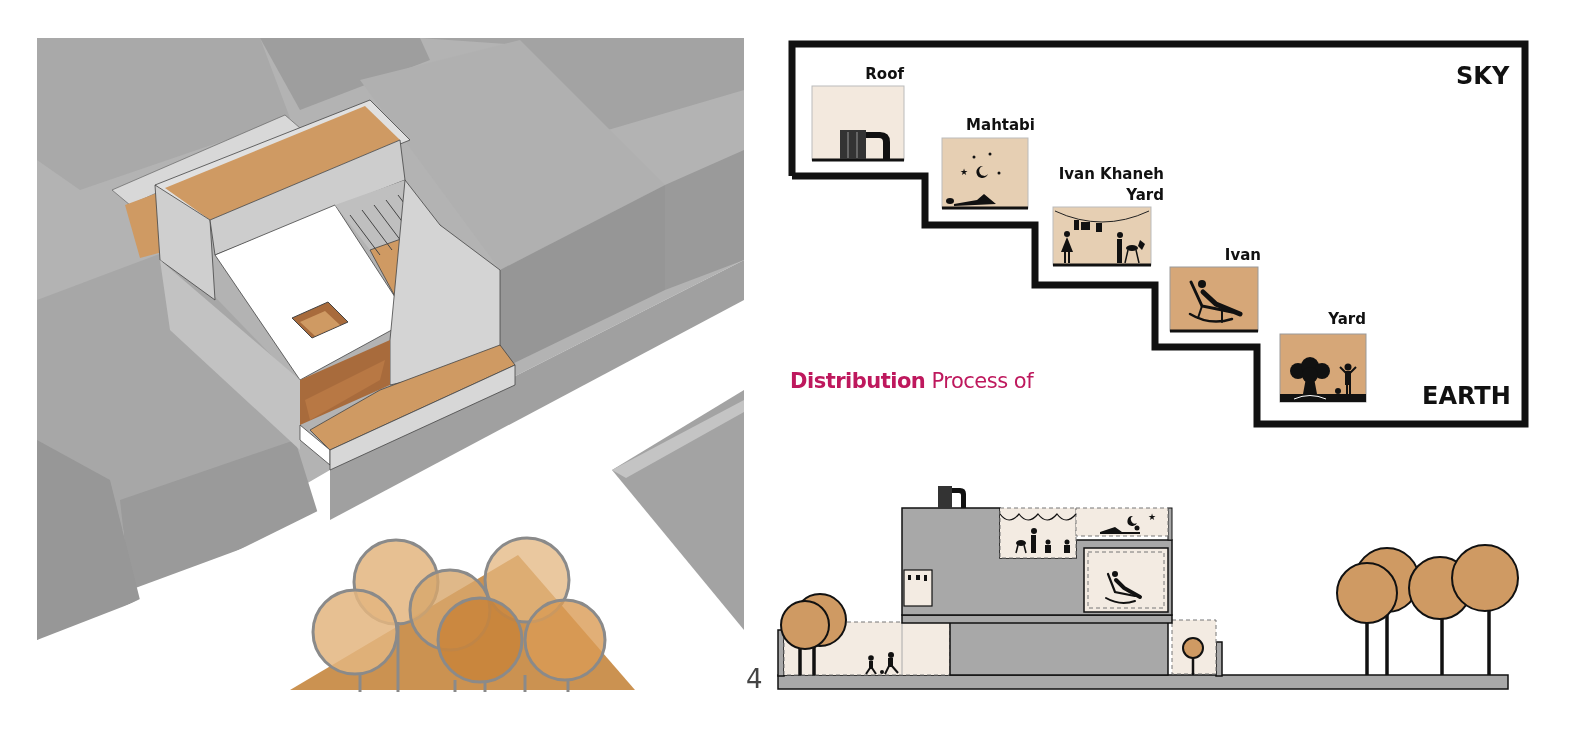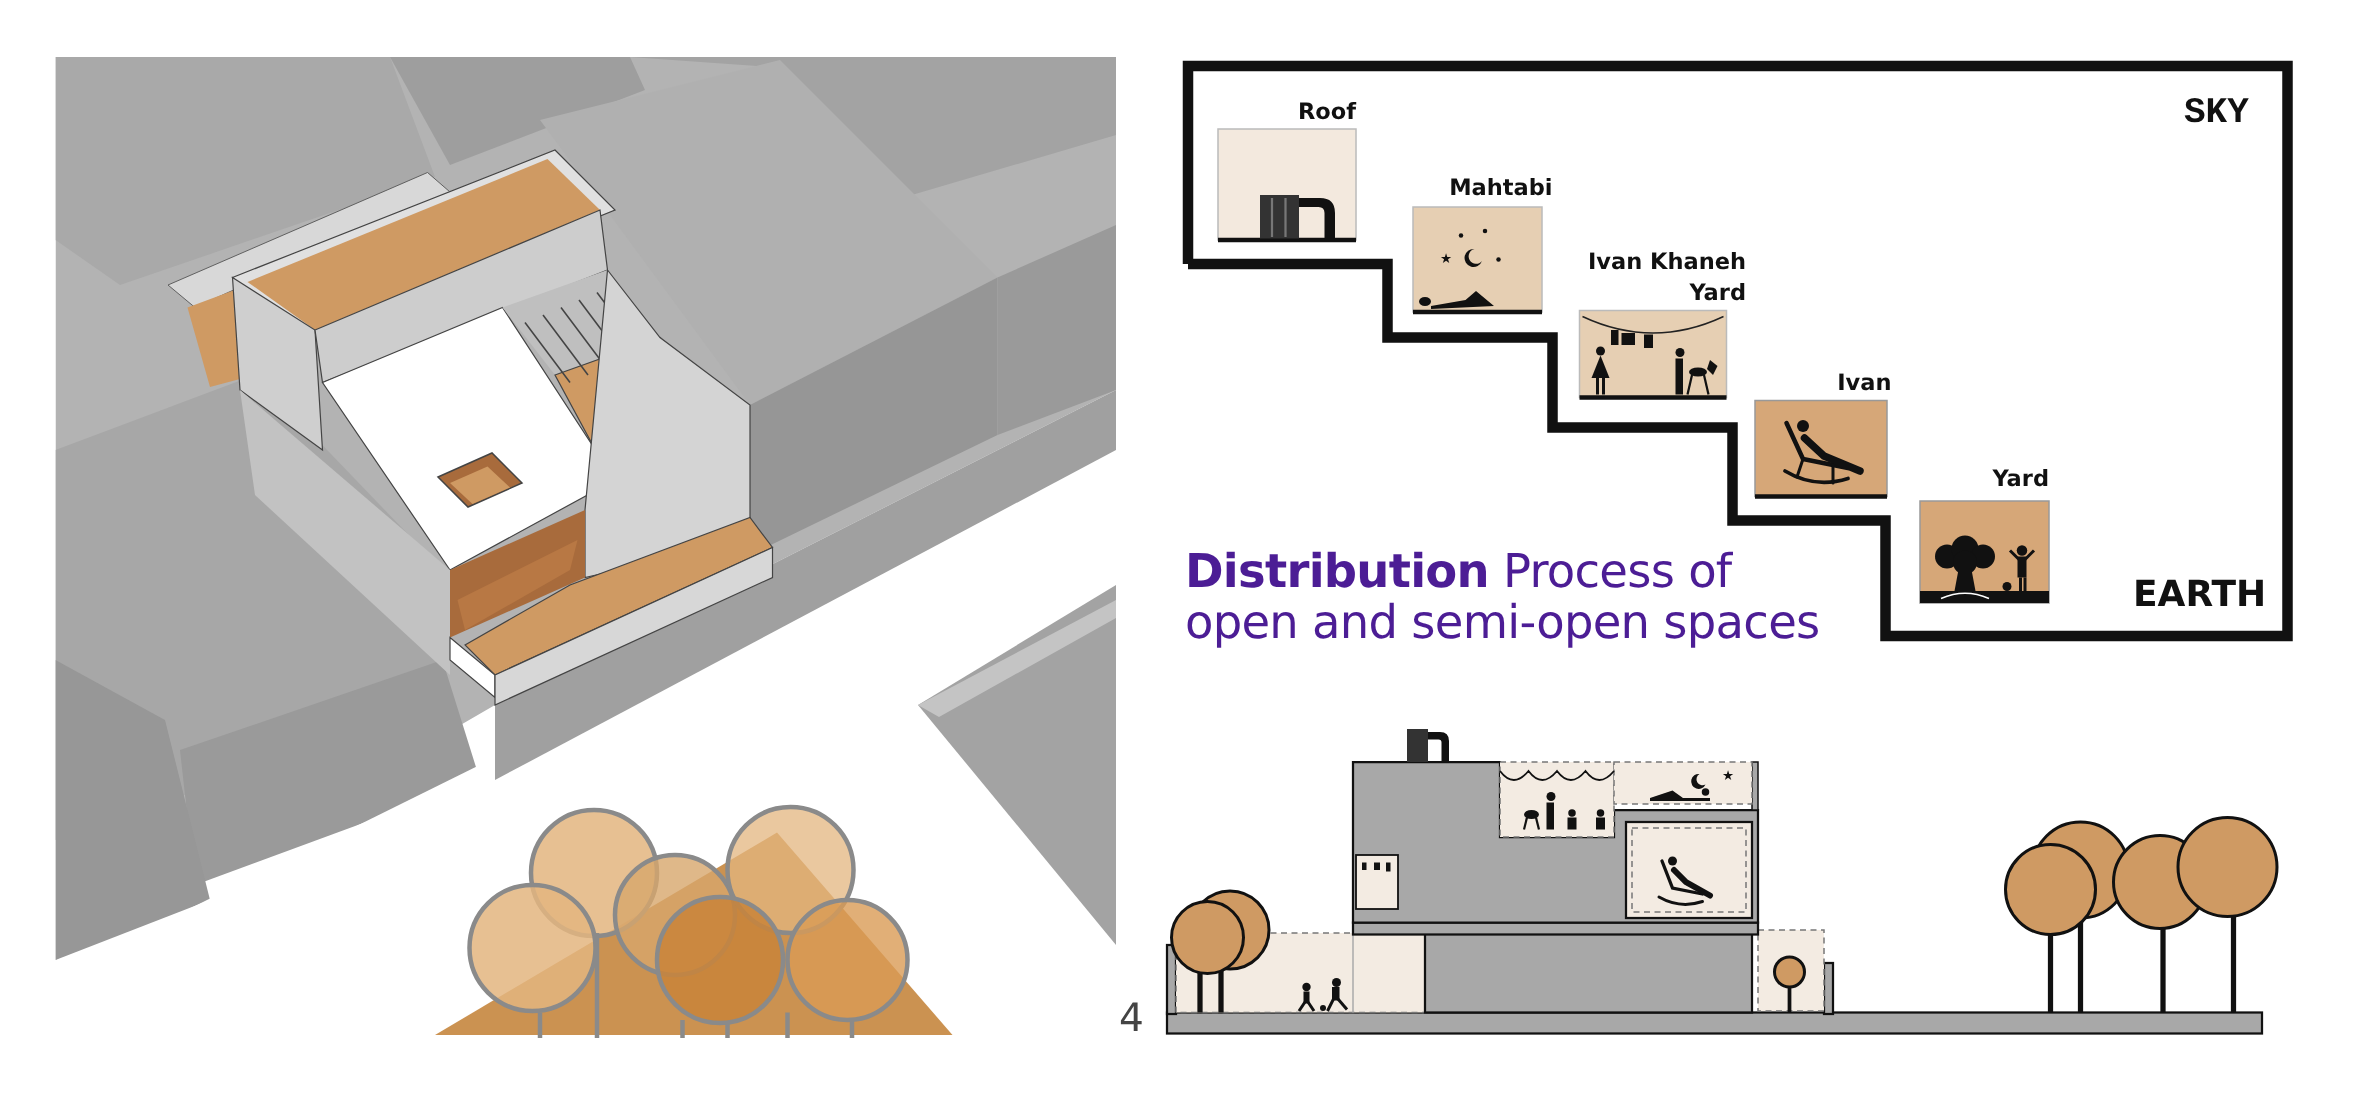--- a/index.html
+++ b/index.html
@@ -3,21 +3,21 @@
 <meta charset="utf-8">
 <style>
   html, body { margin: 0; padding: 0; background: #ffffff; }
   body { width: 1582px; height: 730px; position: relative; overflow: hidden; font-family: "DejaVu Sans", sans-serif; }
   .panel { position: absolute; }
   #axo { left: 0; top: 0; width: 760px; height: 730px; }
   #stair-diagram { left: 770px; top: 30px; width: 800px; height: 420px; }
   #section { left: 770px; top: 470px; width: 800px; height: 240px; }
   .lbl { position: absolute; font-weight: bold; color: #111; font-size: 15px; text-align: right; line-height: 20px; white-space: nowrap; font-family: "DejaVu Sans", sans-serif; }
   .big-lbl { position: absolute; font-weight: bold; color: #111; font-size: 24px; font-family: "DejaVu Sans", sans-serif; }
-  .title { position: absolute; left: 20px; top: 334px; font-size: 31px; line-height: 34px; color: #4c1d95; font-family: "DejaVu Sans", sans-serif; letter-spacing: -0.5px; }
+  .title { position: absolute; left: 20px; top: 334px; font-size: 21px; line-height: 34px; color: #be185d; font-family: "DejaVu Sans", sans-serif; letter-spacing: -0.5px; }
   .title b { font-weight: bold; }
   .page-num { position: absolute; left: 746px; top: 664px; font-size: 26px; color: #444; font-family: "DejaVu Sans", sans-serif; }
   svg text { font-family: "DejaVu Sans", sans-serif; }
 </style>
 </head>
 <body>
 
 <div class="panel" id="axo">
   <svg width="760" height="730" viewBox="0 0 760 730">
     <defs>
@@ -179,26 +179,25 @@
     </g>
   </svg>
 
   <div class="lbl" style="left:42px;top:34px;width:92px;">Roof</div>
   <div class="lbl" style="left:165px;top:85px;width:100px;">Mahtabi</div>
   <div class="lbl" style="left:270px;top:134px;width:124px;">Ivan Khaneh</div>
   <div class="lbl" style="left:270px;top:155px;width:124px;">Yard</div>
   <div class="lbl" style="left:403px;top:215px;width:88px;">Ivan</div>
   <div class="lbl" style="left:510px;top:279px;width:86px;">Yard</div>
 
-  <div class="big-lbl" style="left:686px;top:32px;font-family:Liberation Mono, monospace;">SKY</div>
+  <div class="big-lbl" style="left:686px;top:32px;">SKY</div>
   <div class="big-lbl" style="left:652px;top:352px;">EARTH</div>
 
   <div class="title">
     <b>Distribution</b><span> Process of</span><br>
-    <span>open and semi-open spaces</span>
   </div>
 </div>
 
 <div class="panel" id="section">
   <svg width="800" height="240" viewBox="0 0 800 240">
 
     <rect x="8" y="205" width="730" height="14" fill="#a8a8a8" stroke="#111" stroke-width="1.5"></rect>
     <rect x="8" y="160" width="6" height="46" fill="#a8a8a8" stroke="#111" stroke-width="1.5"></rect>
     <rect x="446" y="172" width="6" height="34" fill="#a8a8a8" stroke="#111" stroke-width="1.5"></rect>
 

